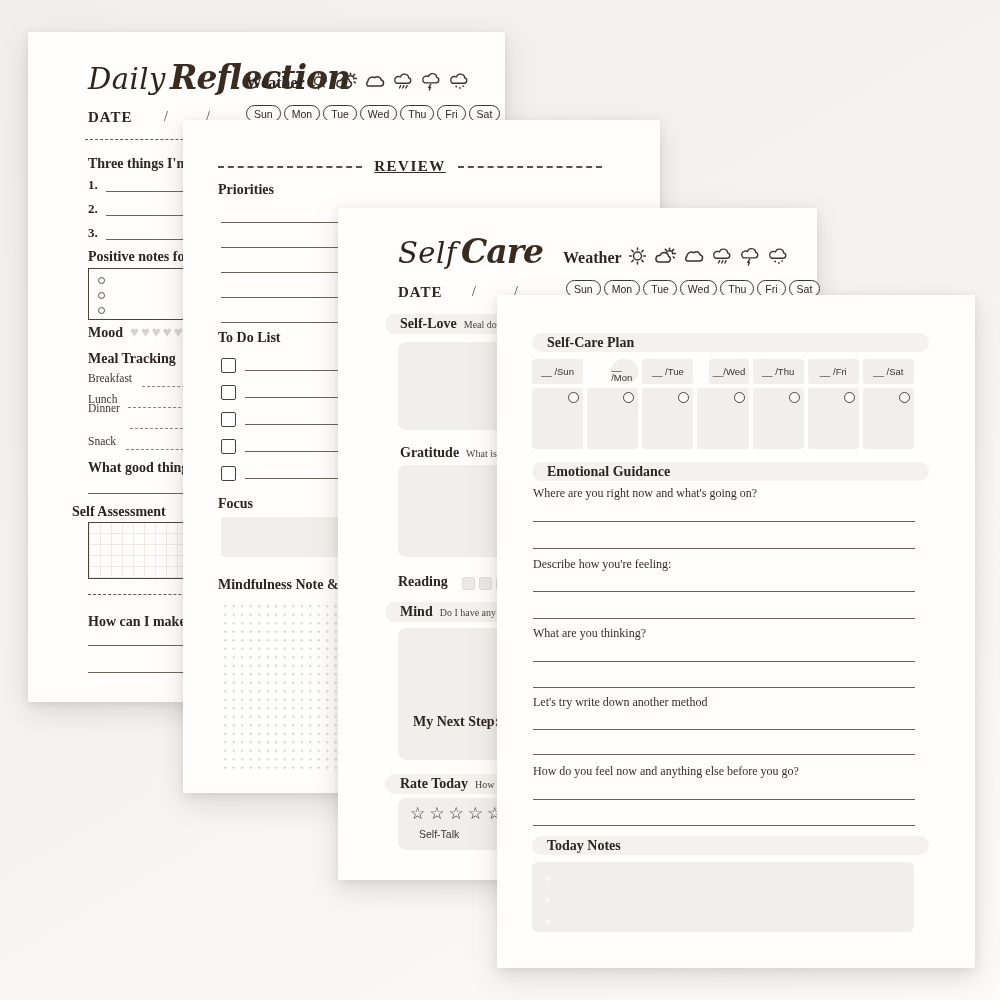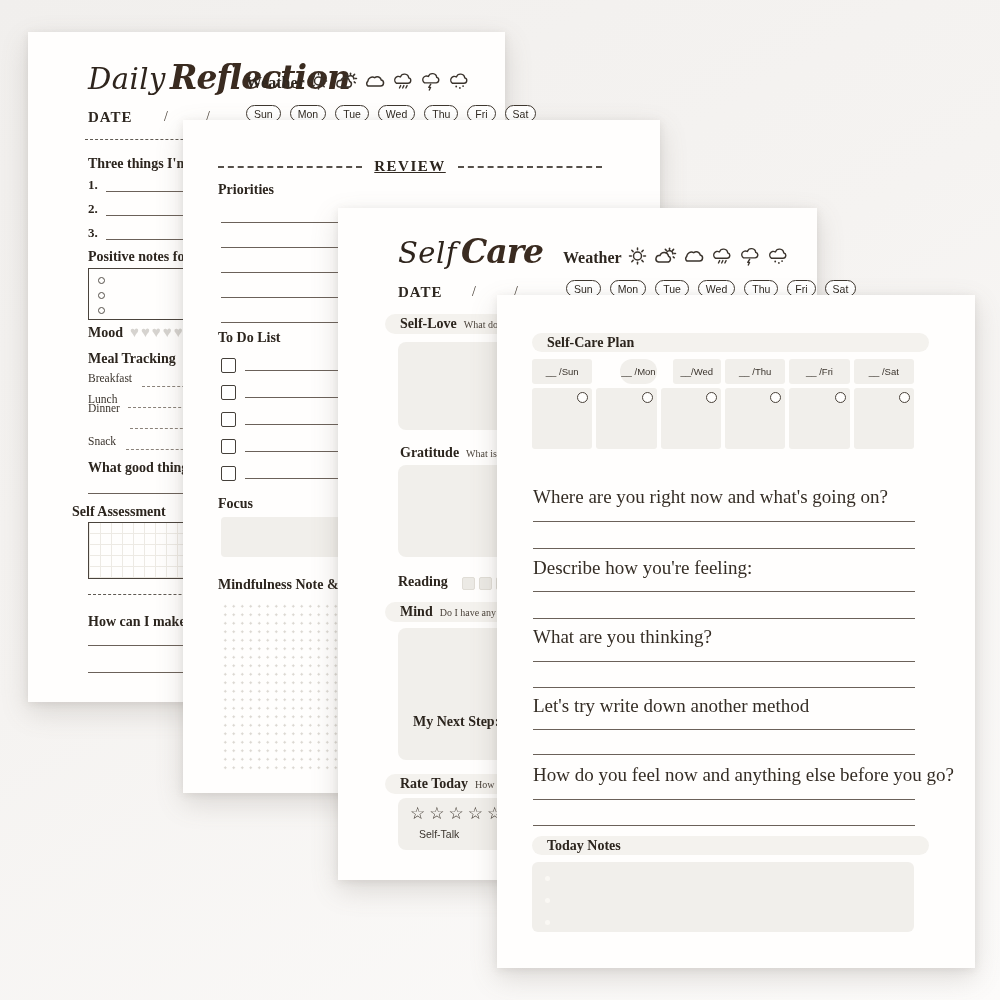--- a/index.html
+++ b/index.html
@@ -16,40 +16,40 @@
   .t-serif{font-family:"DejaVu Serif",serif;font-style:italic;font-size:29px;letter-spacing:.5px;color:#2e241c;}
   .t-script{font-family:"DejaVu Serif",serif;font-style:italic;font-weight:700;font-size:33px;letter-spacing:-1px;color:#3a2b20;}
   .weather-label{font-weight:700;font-size:16px;color:#2e2720;}
   .date-label{font-weight:700;font-size:15px;letter-spacing:1px;color:#2e2720;}
   .slash{font-size:14px;color:#433a31;}
   .pill{
     display:inline-flex;align-items:center;justify-content:center;
     border:1.2px solid #3f3830;border-radius:9px;height:15px;padding:0 7px;
     font-family:"Liberation Sans",sans-serif;font-size:10.5px;color:#2f2922;background:#fff;
   }
-  .pills{display:flex;gap:9px;}
+  .pills{display:flex;gap:3px;}
   .icons{display:flex;gap:3px;align-items:center;}
   .wicon{width:25px;height:22px;}
   .wicon path,.wicon circle,.wicon line{stroke:#3a332c;stroke-width:1.5;fill:none;stroke-linecap:round;stroke-linejoin:round;}
   .wicon .fill{fill:#3a332c;stroke:none;}
   .h{font-weight:700;font-size:14px;color:#2c251e;}
   .h-sm{font-weight:700;font-size:13px;color:#2c251e;}
   .small-label{font-size:11.5px;color:#3a332c;}
   .prompt{font-size:10px;color:#4a423a;}
   .wline{border-bottom:1.1px solid #6b6159;height:0;}
   .dline{border-bottom:1.6px dashed #8a827a;height:0;}
   .dline-dk{border-bottom:1.6px dashed #5f5952;height:0;}
   .graybox{background:#f1efeb;border-radius:8px;}
   .bar{background:#f4f2ee;border-radius:10px;display:flex;align-items:center;padding-left:15px;gap:7px;}
   .checkbox{width:13px;height:13px;border:1.4px solid #45403a;border-radius:2px;background:#fff;}
   .heart{font-size:15px;color:#d6d3cf;line-height:1;}
   .star{font-size:17px;color:#3c342c;line-height:1;}
   .ringsm{width:9px;height:9px;border:1.3px solid #4a423a;border-radius:50%;background:#fffefd;}
   .bullet-o{width:5px;height:5px;border:1.1px solid #55504a;border-radius:50%;}
-  .q{font-size:19px;color:#352d25;}
+  .q{font-size:12px;color:#352d25;}
   .planhead{font-family:"Liberation Sans",sans-serif;font-size:9.5px;color:#3a332c;}
   .gridbox{
     border:1px solid #4a433c;background:
       repeating-linear-gradient(0deg,#edeae4 0 1px,transparent 1px 11px),
       repeating-linear-gradient(90deg,#edeae4 0 1px,transparent 1px 11px);
   }
   .dots{
     background-image:radial-gradient(circle,#d9d5cf 1px,transparent 1.2px);
     background-size:8.5px 8.5px;
   }
@@ -257,21 +257,21 @@
       <span class="pill">Mon</span>
       <span class="pill">Tue</span>
       <span class="pill">Wed</span>
       <span class="pill">Thu</span>
       <span class="pill">Fri</span>
       <span class="pill">Sat</span>
     </div>
 
     <div class="abs bar" style="left:47px;top:106px;width:400px;height:20px;">
       <span class="h">Self-Love</span>
-      <span class="prompt">What do</span>
+      <span class="prompt">Meal do</span>
     </div>
     <div class="abs graybox" style="left:60px;top:134px;width:390px;height:88px;"></div>
 
     <div class="abs bar" style="left:47px;top:235px;width:400px;height:20px;background:transparent;">
       <span class="h">Gratitude</span>
       <span class="prompt">What is</span>
     </div>
     <div class="abs graybox" style="left:60px;top:257px;width:390px;height:92px;"></div>
 
     <div class="abs h" style="left:60px;top:366px;">Reading</div>
@@ -317,20 +317,26 @@
             <div class="ringsm" style="position:absolute;right:4px;top:4px;"></div>
           </div>
       </div>
       <div style="flex:1;">
         <div class="graybox planhead" style="height:25px;border-radius:12px;display:flex;align-items:center;justify-content:center;margin-left:24px;">__ /Mon</div>
         <div class="graybox" style="height:61px;margin-top:4px;border-radius:3px;position:relative;">
             <div class="ringsm" style="position:absolute;right:4px;top:4px;"></div>
           </div>
       </div>
       <div style="flex:1;">
+        <div class="graybox planhead" style="height:25px;border-radius:3px;display:flex;align-items:center;justify-content:center;">__ /Tue</div>
+        <div class="graybox" style="height:61px;margin-top:4px;border-radius:3px;position:relative;">
+            <div class="ringsm" style="position:absolute;right:4px;top:4px;"></div>
+          </div>
+      </div>
+      <div style="flex:1;">
         <div class="graybox planhead" style="height:25px;border-radius:3px;display:flex;align-items:center;justify-content:center;margin-left:12px;">__/Wed</div>
         <div class="graybox" style="height:61px;margin-top:4px;border-radius:3px;position:relative;">
             <div class="ringsm" style="position:absolute;right:4px;top:4px;"></div>
           </div>
       </div>
       <div style="flex:1;">
         <div class="graybox planhead" style="height:25px;border-radius:3px;display:flex;align-items:center;justify-content:center;">__ /Thu</div>
         <div class="graybox" style="height:61px;margin-top:4px;border-radius:3px;position:relative;">
             <div class="ringsm" style="position:absolute;right:4px;top:4px;"></div>
           </div>
@@ -342,20 +348,23 @@
           </div>
       </div>
       <div style="flex:1;">
         <div class="graybox planhead" style="height:25px;border-radius:3px;display:flex;align-items:center;justify-content:center;">__ /Sat</div>
         <div class="graybox" style="height:61px;margin-top:4px;border-radius:3px;position:relative;">
             <div class="ringsm" style="position:absolute;right:4px;top:4px;"></div>
           </div>
       </div>
     </div>
 
+    <div class="abs bar" style="left:35px;top:167px;width:382px;height:19px;">
+      <span class="h">Emotional Guidance</span>
+    </div>
 
     <div class="abs q" style="left:36px;top:191px;white-space:nowrap;">Where are you right now and what's going on?</div>
     <div class="abs wline" style="left:36px;top:226px;width:382px;"></div>
     <div class="abs wline" style="left:36px;top:253px;width:382px;"></div>
 
     <div class="abs q" style="left:36px;top:262px;white-space:nowrap;">Describe how you're feeling:</div>
     <div class="abs wline" style="left:36px;top:296px;width:382px;"></div>
     <div class="abs wline" style="left:36px;top:323px;width:382px;"></div>
 
     <div class="abs q" style="left:36px;top:331px;white-space:nowrap;">What are you thinking?</div>

